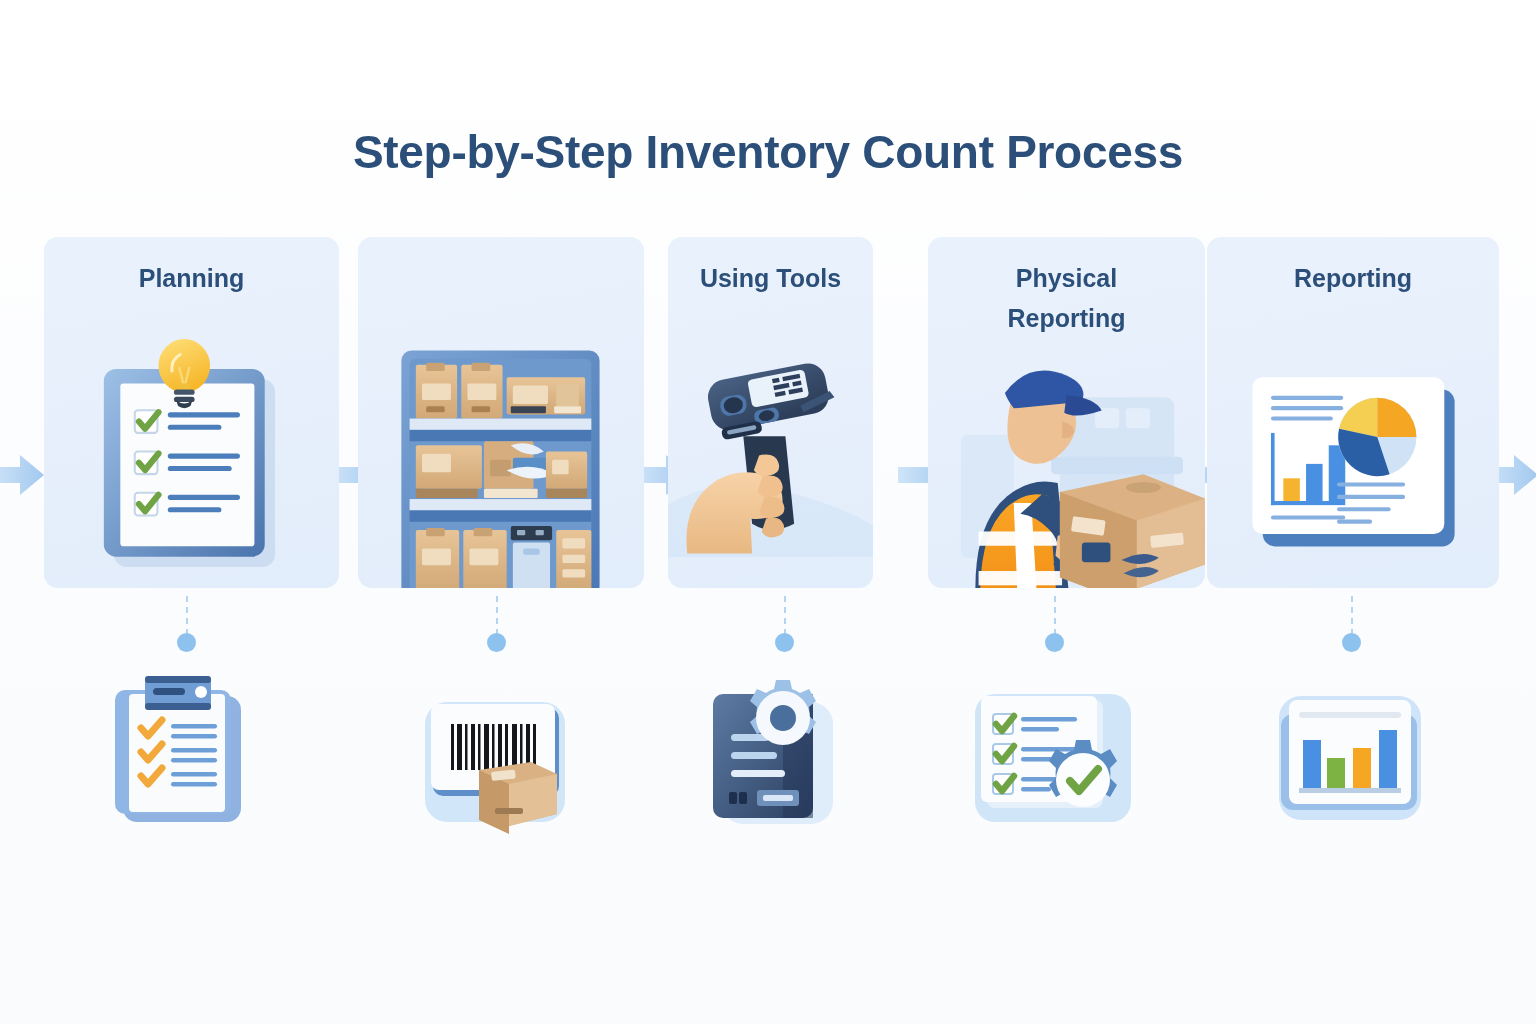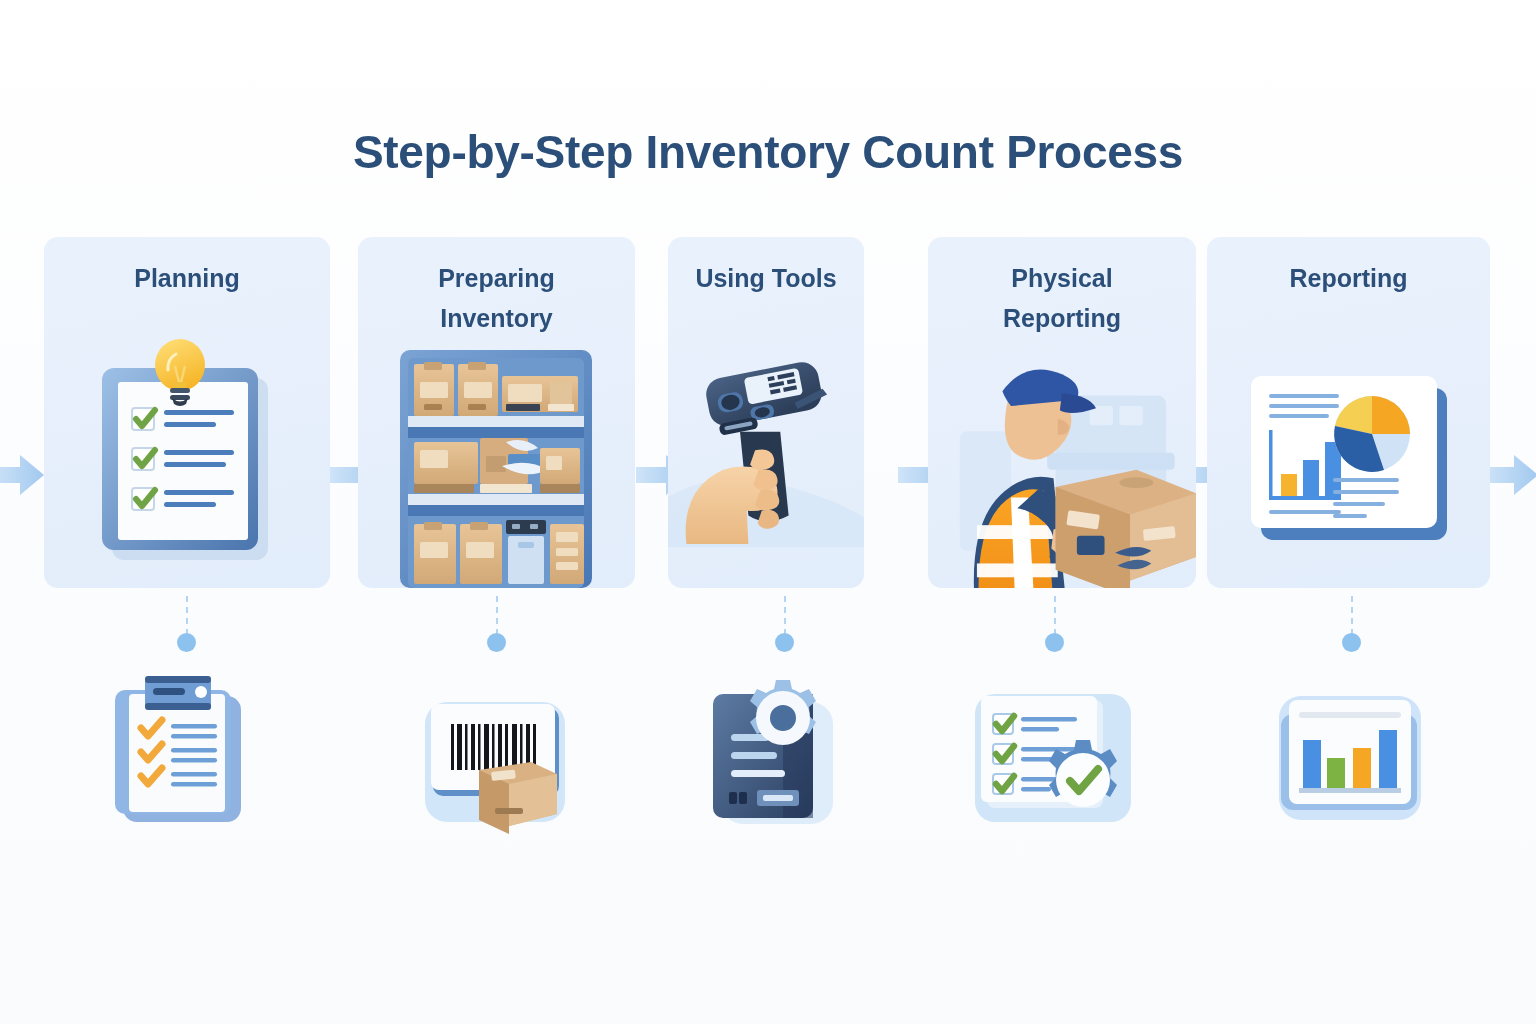--- a/index.html
+++ b/index.html
@@ -37,20 +37,21 @@
   }
 
   
   .card {
     position: absolute;
     top: 237px;
     height: 351px;
     background: linear-gradient(170deg, #e9f2fc 0%, #e6effb 55%, #e2edfb 100%);
     border-radius: 14px;
     overflow: hidden;
+    padding-left: 9px;
   }
   .card-label {
     position: absolute;
     left: 0;
     top: 22px;
     width: 100%;
     text-align: center;
     font-size: 25px;
     font-weight: bold;
     color: #2c4f79;
@@ -223,24 +224,20 @@
           <rect x="88" y="150" width="22" height="22" rx="3" fill="#fff" stroke="#c5d6e8" stroke-width="2"></rect>
           <path d="M92 161 l6 7 l13 -16" stroke="#6fa344" stroke-width="6" fill="none" stroke-linecap="round" stroke-linejoin="round"></path>
           <rect x="120" y="152" width="70" height="5" rx="2.5" fill="#4b7ebb"></rect>
           <rect x="120" y="164" width="52" height="5" rx="2.5" fill="#4b7ebb"></rect>
         </g>
       </svg>
     </div>
   </div>
 
   <div class="card" style="left:358px; width:277px;">
-    <div class="card-label">
-      <span>Preparing</span><br>
-      <span>Inventory</span>
-    </div>
     <div class="art">
       <svg viewBox="0 0 277 250" preserveAspectRatio="xMidYMax meet">
         <defs>
           <linearGradient id="rackG" x1="0" y1="0" x2="1" y2="1">
             <stop offset="0" stop-color="#7ba3d4"></stop>
               <stop offset="1" stop-color="#4a78b5"></stop>
           </linearGradient>
           <linearGradient id="boxG" x1="0" y1="0" x2="0" y2="1">
             <stop offset="0" stop-color="#e7c497"></stop>
               <stop offset="1" stop-color="#d2a877"></stop>

